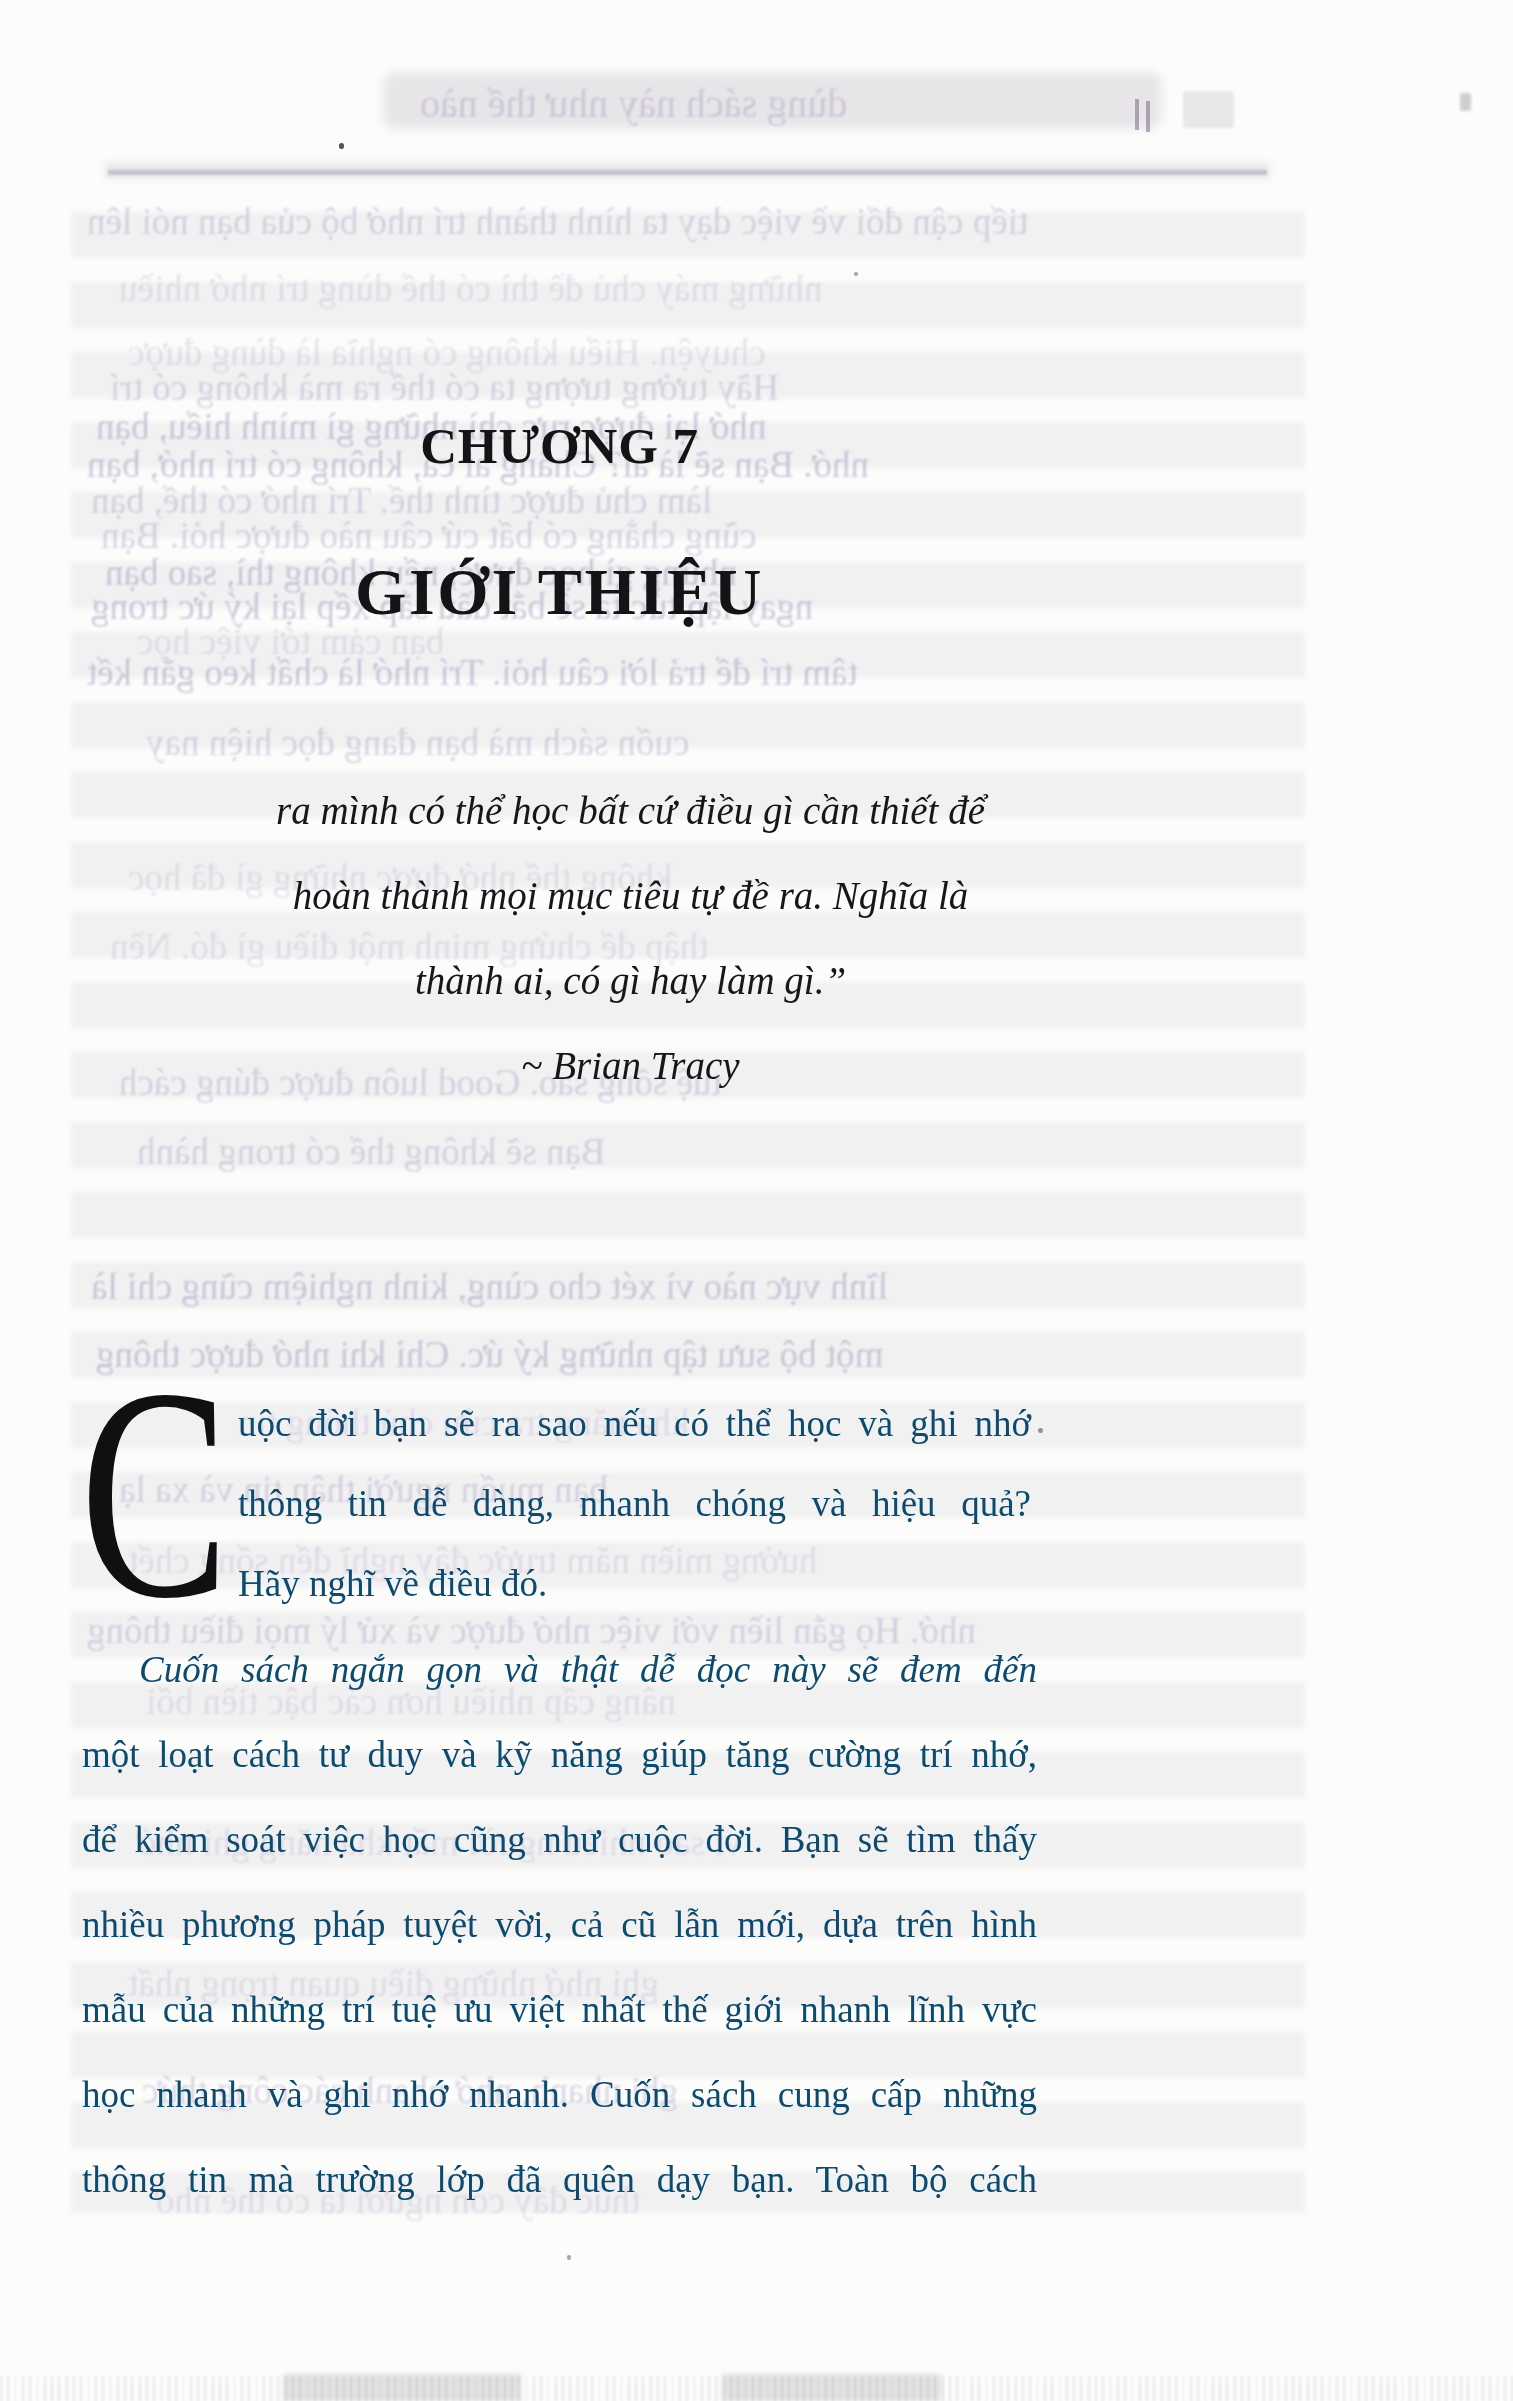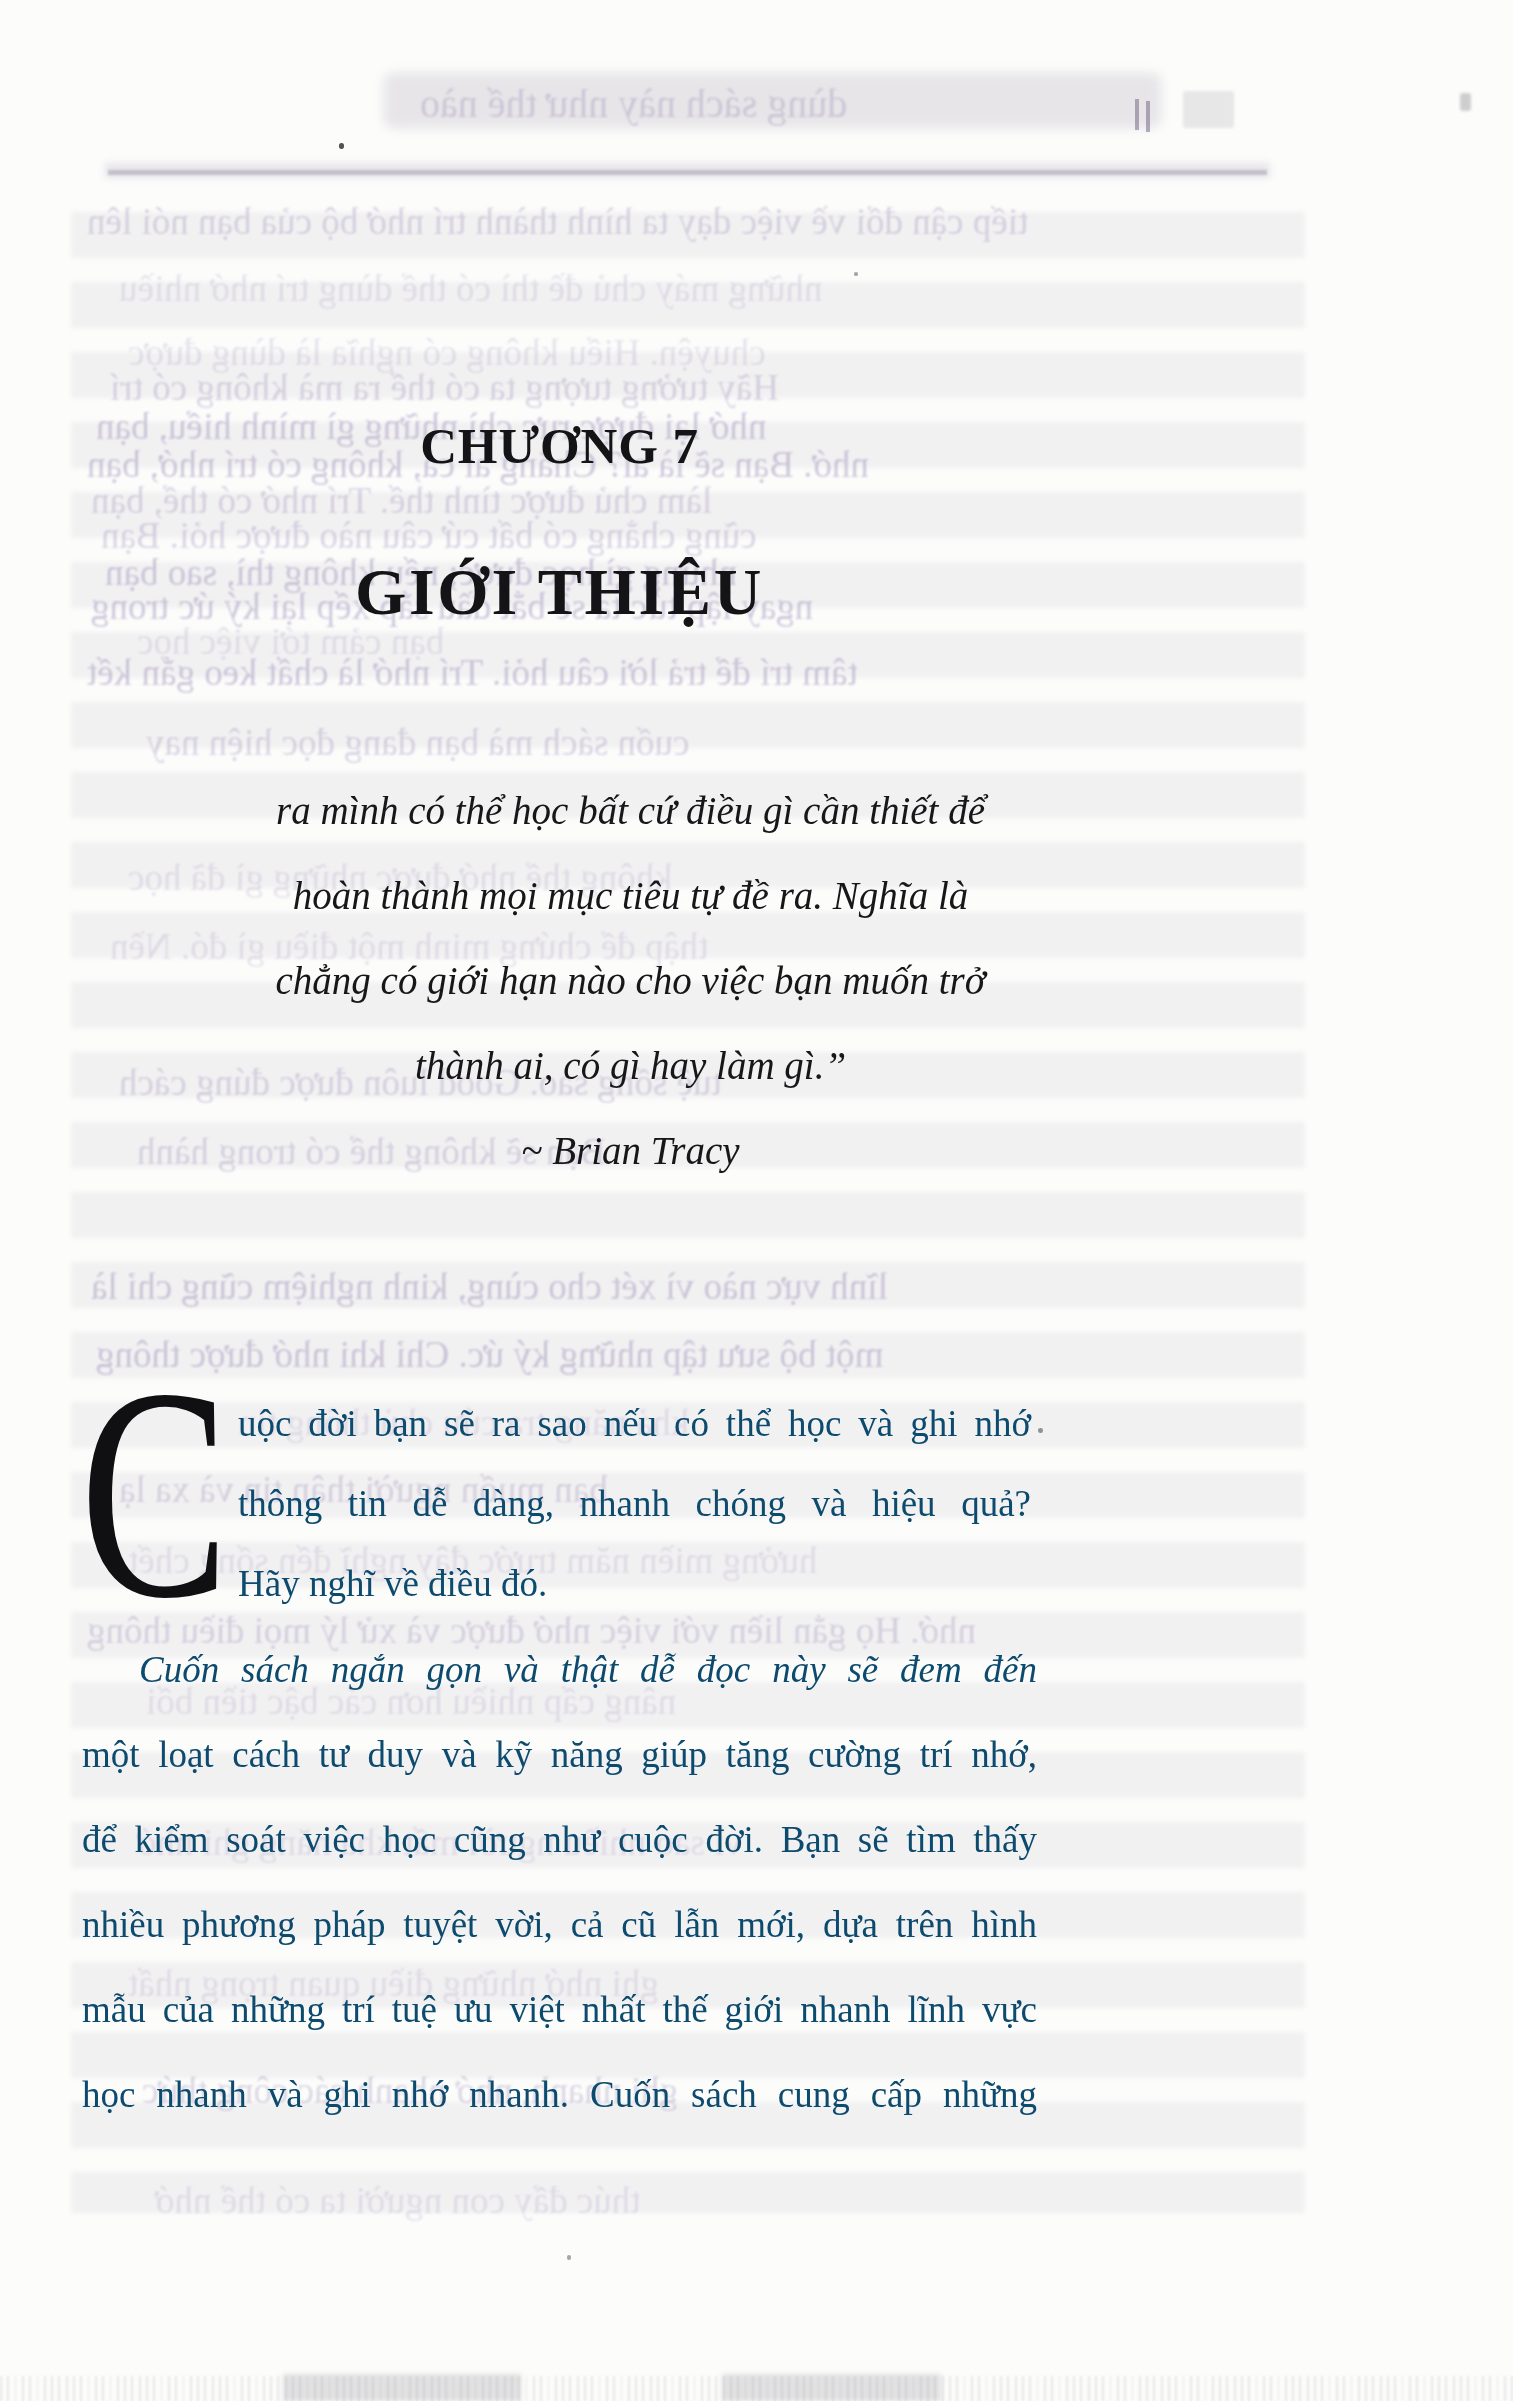--- a/index.html
+++ b/index.html
@@ -136,39 +136,39 @@
     <div class="speck" style="left:567px;top:2255px;width:3.7px;height:4.6px;opacity:.5"></div>
     <div class="speck" style="left:854px;top:272px;width:3.7px;height:3.7px;opacity:.5"></div>
   </div>
 
   <h2 class="chapter-label">CHƯƠNG 7</h2>
   <h1 class="chapter-title">GIỚI THIỆU</h1>
 
   <div class="quote">
     <div class="qline">ra mình có thể học bất cứ điều gì cần thiết để</div>
     <div class="qline">hoàn thành mọi mục tiêu tự đề ra. Nghĩa là</div>
-    <div class="qline">chẳng có giới hạn nào cho việc bạn muốn trở</div>
     <div class="qline">thành ai, có gì hay làm gì.”</div>
     <div class="attribution">~ Brian Tracy</div>
   </div>
 
   <span class="dropcap">C</span>
   <div class="para para1">
     <div class="bline j">uộc đời bạn sẽ ra sao nếu có thể học và ghi nhớ</div>
     <div class="bline j">thông tin dễ dàng, nhanh chóng và hiệu quả?</div>
     <div class="bline">Hãy nghĩ về điều đó.</div>
   </div>
 
   <div class="para para2">
     <div class="bline j indent">Cuốn sách ngắn gọn và thật dễ đọc này sẽ đem đến</div>
     <div class="bline j">một loạt cách tư duy và kỹ năng giúp tăng cường trí nhớ,</div>
     <div class="bline j">để kiểm soát việc học cũng như cuộc đời. Bạn sẽ tìm thấy</div>
     <div class="bline j">nhiều phương pháp tuyệt vời, cả cũ lẫn mới, dựa trên hình</div>
     <div class="bline j">mẫu của những trí tuệ ưu việt nhất thế giới nhanh lĩnh vực</div>
     <div class="bline j">học nhanh và ghi nhớ nhanh. Cuốn sách cung cấp những</div>
+    <div class="bline j">thông tin mà trường lớp đã quên dạy bạn. Toàn bộ cách</div>
   </div>
 
   <div class="bottom-streaks"></div>
   <div class="bottom-patch" style="left:283px;width:238px"></div>
   <div class="bottom-patch" style="left:722px;width:219px"></div>
 
 </div>
 
 
 </body></html>

